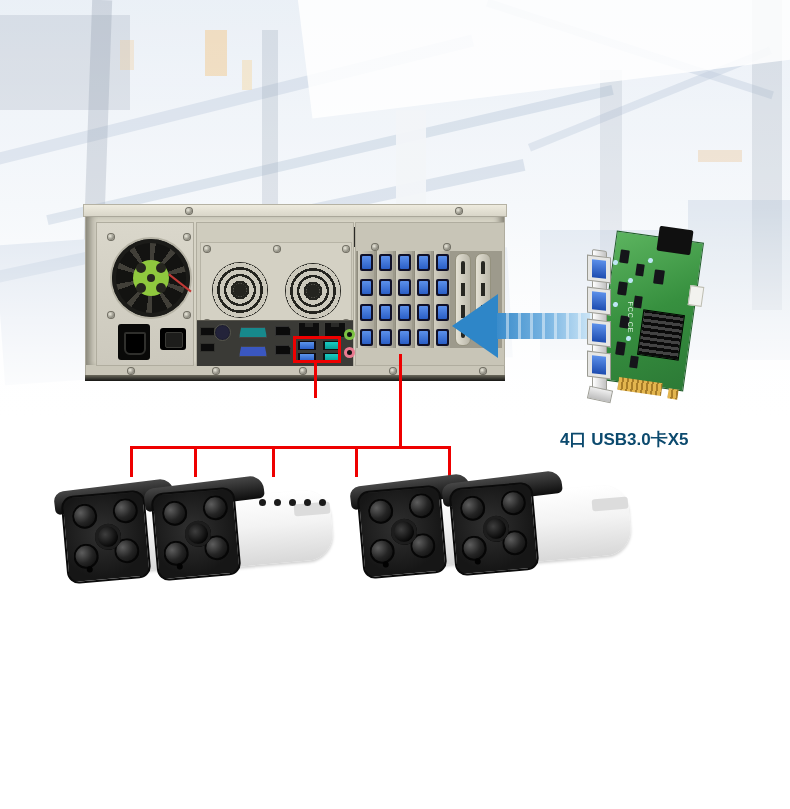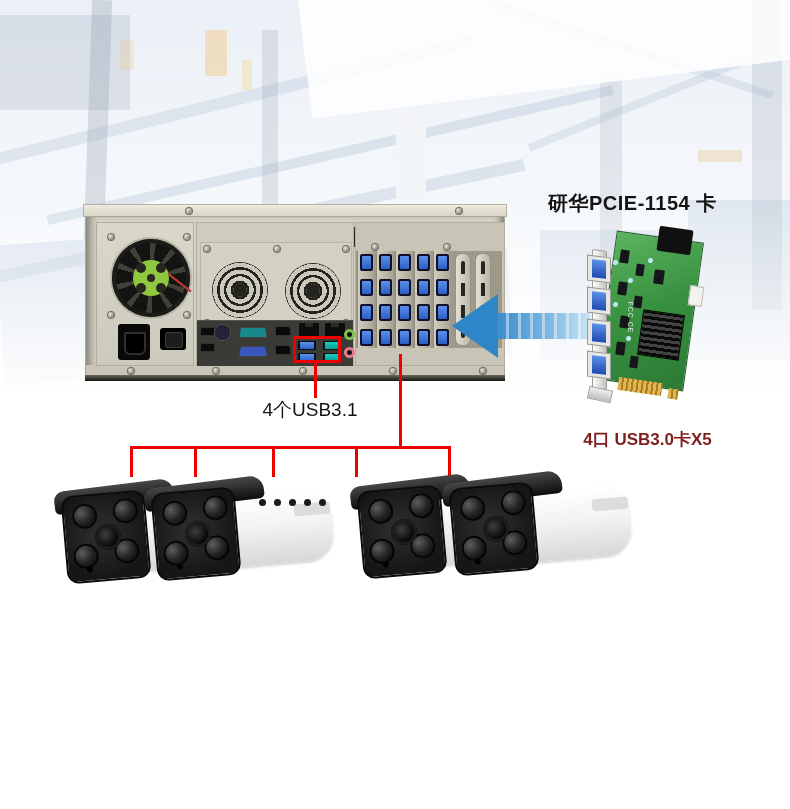--- a/index.html
+++ b/index.html
@@ -136,21 +136,21 @@
            background:radial-gradient(circle at 35% 35%,#5d5d5d 0%,#242424 45%,#0e0e0e 78%);
            box-shadow:inset 0 0 0 2px #060606;}
   .cam-lens{position:absolute;left:29px;top:29px;width:26px;height:26px;border-radius:50%;
             background:radial-gradient(circle at 40% 40%,#3e3e3e,#000 65%);box-shadow:inset 0 0 0 3px #1d1d1d;}
   .cam-mic{position:absolute;left:18px;top:70px;width:6px;height:6px;border-radius:50%;background:#020202;}
   .dot{position:absolute;width:7px;height:7px;border-radius:50%;background:#1a1a1a;}
 
   
   .card-title{position:absolute;left:548px;top:190px;width:200px;font-size:20px;font-weight:600;color:#141414;letter-spacing:.5px;}
   .usb31-label{position:absolute;left:235px;top:397px;width:150px;text-align:center;font-size:19px;color:#141414;}
-  .usbcard-label{position:absolute;left:560px;top:428px;width:175px;text-align:center;font-size:17px;font-weight:700;color:#7f1d1d;}
+  .usbcard-label{position:absolute;left:560px;top:428px;width:175px;text-align:left;font-size:17px;font-weight:700;color:#0c4a6e;}
   .caption{position:absolute;left:0;top:601px;width:790px;text-align:center;font-size:29px;font-weight:700;letter-spacing:1px;}
   .caption .blue{color:#1565d2;}
   .caption .red{color:#e8241d;}
 </style>
 </head>
 <body>
 
 <div class="stage">
 
   <div class="bg">
@@ -319,22 +319,20 @@
     <div class="el gold2"></div>
     <div class="el card-markings">FCC CE</div>
     <div class="el bracket"></div>
     <div class="el bracket-foot"></div>
     <div class="cardusb" style="top:28px;"></div>
     <div class="cardusb" style="top:60px;"></div>
     <div class="cardusb" style="top:92px;"></div>
     <div class="cardusb" style="top:124px;"></div>
   </div>
 
-  <div class="card-title">研华PCIE-1154 卡</div>
-  <div class="usb31-label">4个USB3.1</div>
   <div class="usbcard-label">4口 USB3.0卡X5</div>
 
   <div class="camera" style="left:56px;top:484px;">
     <div class="cam-body"></div>
     <div class="cam-step"></div>
     <div class="cam-hood"></div>
     <div class="cam-face">
       <div class="cam-led" style="left:8px;top:7px;"></div>
       <div class="cam-led" style="left:49px;top:5px;"></div>
       <div class="cam-led" style="left:6px;top:47px;"></div>

